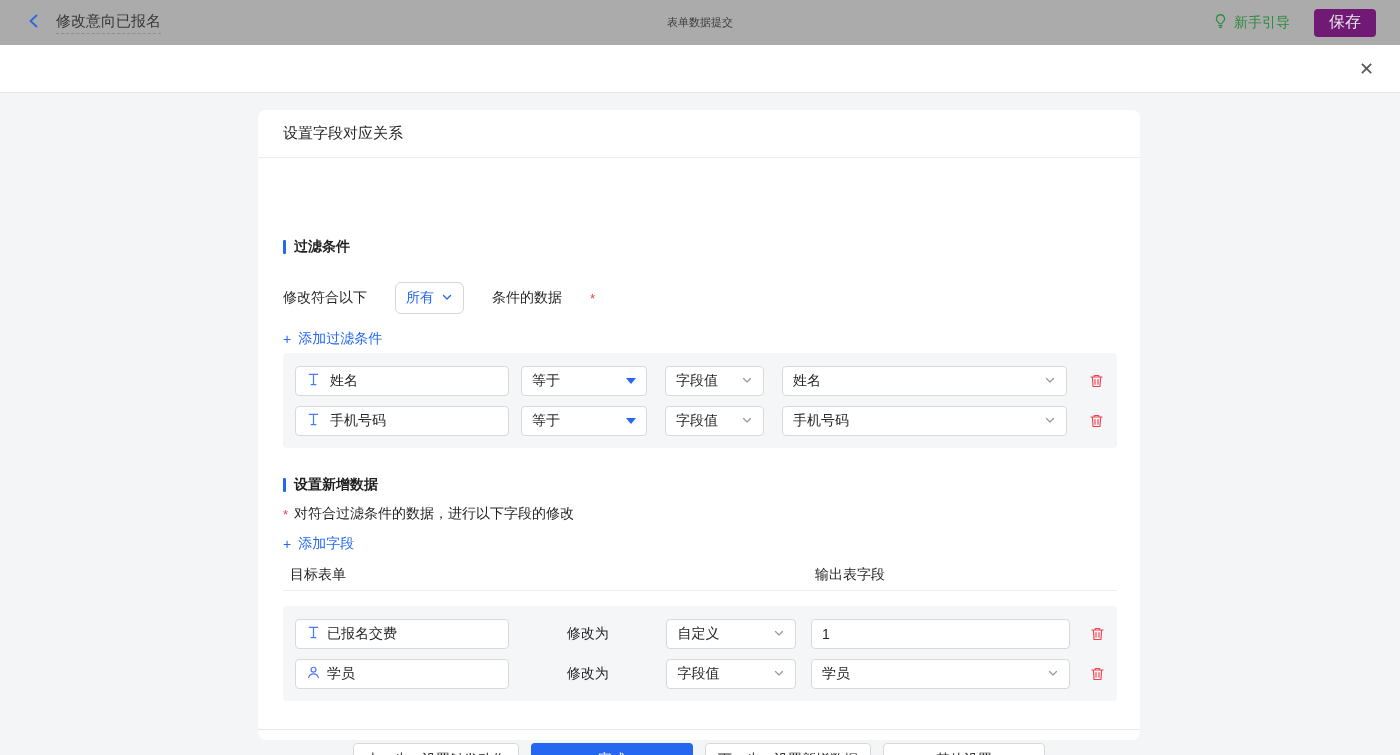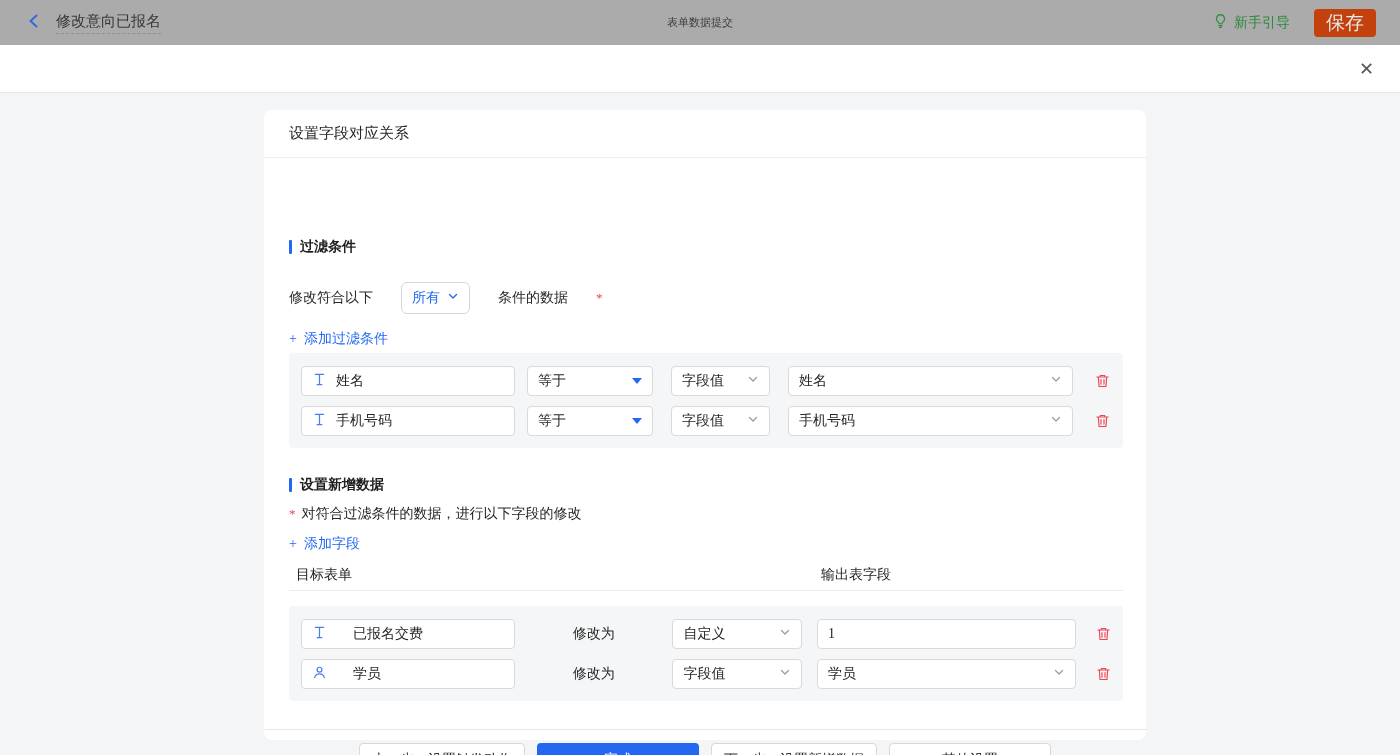--- a/index.html
+++ b/index.html
@@ -13,35 +13,35 @@
   .topbar { position:absolute; top:0; left:0; width:1400px; height:45px;
             background:#ababab; display:flex; align-items:center; z-index:5; }
   .topbar-left { display:flex; align-items:center; gap:14px; margin-left:26px; }
   .back-btn { display:flex; align-items:center; cursor:pointer; }
   .flow-name { font-size:15px; color:#383838; padding-bottom:2px;
                border-bottom:1px dashed #8f8f8f; }
   .topbar-title { position:absolute; left:50%; transform:translateX(-50%);
                   font-size:11px; color:#3a3a3a; }
   .topbar-right { position:absolute; right:24px; display:flex; align-items:center; gap:24px; }
   .guide { display:flex; align-items:center; gap:6px; color:#2e8b3f; font-size:14px; cursor:pointer; }
-  .save-btn { width:62px; height:28px; background:#c2410c; border:none; border-radius:4px;
-              color:#e8e8e8; font-size:19px; display:flex; align-items:center; justify-content:center;
+  .save-btn { width:62px; height:28px; background:#701a75; border:none; border-radius:4px;
+              color:#e8e8e8; font-size:16px; display:flex; align-items:center; justify-content:center;
               cursor:pointer; font-family:Liberation Mono, monospace; }
 
   
   .dialog-header { position:absolute; top:45px; left:0; width:1400px; height:48px;
                    background:#ffffff; border-bottom:1px solid #e7e7e7;
                    display:flex; align-items:center; justify-content:center; z-index:4; }
   .dialog-title { font-size:17px; font-weight:bold; color:#1a1a1a; }
   .dialog-close { position:absolute; right:26px; top:50%; transform:translateY(-50%);
                   color:#595959; font-size:18px; line-height:1; cursor:pointer; }
 
   
-  .panel { position:absolute; left:264px; top:110px; width:882px; height:630px;
-           background:#ffffff; border-radius:8px;font-family:Liberation Serif, serif; }
+  .panel { position:absolute; left:258px; top:110px; width:882px; height:630px;
+           background:#ffffff; border-radius:8px; }
   .panel-header { height:48px; border-bottom:1px solid #ededed; display:flex;
                   align-items:center; padding-left:25px; font-size:15px; color:#262626; }
   .panel-body { position:relative; width:100%; height:582px; }
 
   .section-title { position:absolute; left:25px; display:flex; align-items:center; gap:8px;
                    font-weight:bold; font-size:14px; color:#1f1f1f; }
   .section-bar { width:3px; height:14px; background:#2468f2; border-radius:1px; }
 
   .sentence-row { position:absolute; left:25px; top:124px; height:32px;
                   display:flex; align-items:center; gap:28px; }
@@ -54,21 +54,21 @@
               color:#2468f2; cursor:pointer; font-size:14px; }
 
   .gray-block { position:absolute; left:25px; width:834px; height:95px;
                 background:#f5f6f7; border-radius:4px; padding:13px 12px 12px 12px;
                 display:flex; flex-direction:column; gap:10px; }
   .cond-row, .map-row { display:flex; align-items:center; height:30px; }
 
   .box { background:#ffffff; border:1px solid #d9d9d9; border-radius:4px; height:30px;
          display:flex; align-items:center; padding:0 10px; color:#262626; }
   .field-box { width:214px; gap:9px; }
-  .field-box-map { width:215px; gap:26px; }
+  .field-box-map { width:215px; gap:6px; }
   .op-box { width:126px; margin-left:12px; justify-content:space-between; cursor:pointer; }
   .type-box { width:99px; margin-left:18px; justify-content:space-between; cursor:pointer; }
   .value-select { width:285px; margin-left:18px; justify-content:space-between; cursor:pointer; }
   .trash { margin-left:22px; display:flex; align-items:center; cursor:pointer; }
 
   .caret-down { width:0; height:0; border-left:5px solid transparent;
                 border-right:5px solid transparent; border-top:6px solid #2468f2; }
 
   .desc-row { position:absolute; left:25px; display:flex; gap:6px; align-items:center;
               color:#1f1f1f; }

